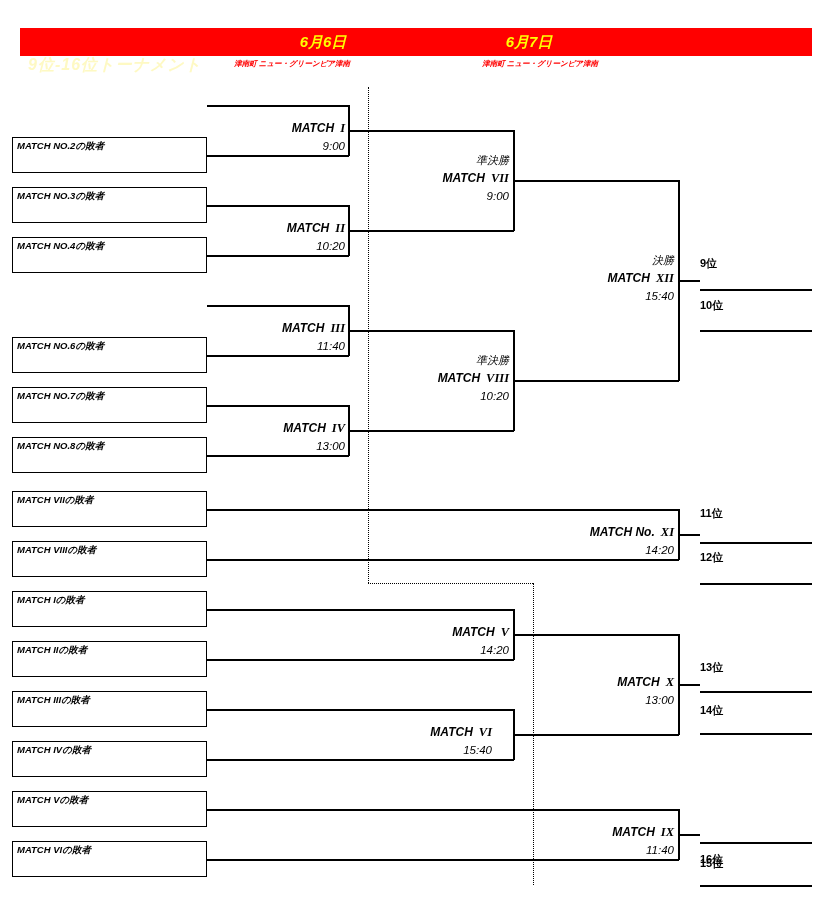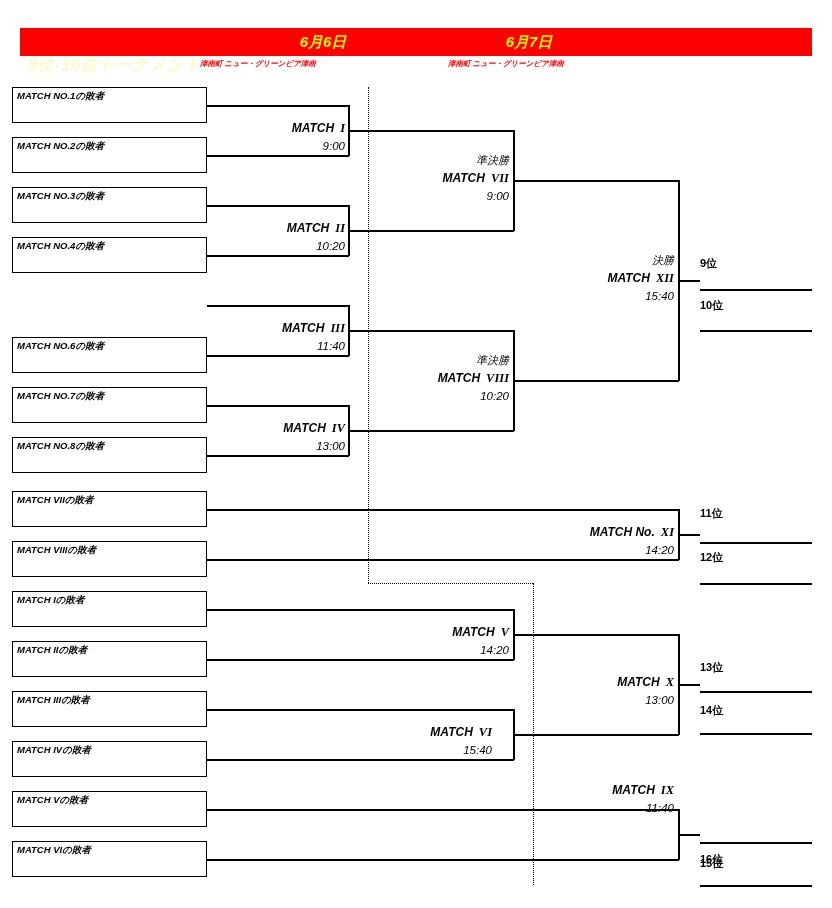--- a/index.html
+++ b/index.html
@@ -5,21 +5,21 @@
   html,body{margin:0;padding:0;background:#fff;}
   .stage{position:relative;width:832px;height:908px;background:#ffffff;overflow:hidden;
          font-family:"Liberation Sans",sans-serif;color:#000;}
   
   .banner{position:absolute;left:20px;top:28px;width:792px;height:28px;background:#ff0000;}
   .title{position:absolute;left:8px;top:0;line-height:28px;font-style:italic;font-weight:bold;
          font-size:16px;color:#fef9c3;letter-spacing:1px;margin-top:23px;}
   .date{position:absolute;top:0;width:120px;line-height:28px;text-align:center;
         font-style:italic;font-weight:bold;font-size:15px;color:#ffff00;}
   .d1{left:243px;} .d2{left:449px;}
-  .venue{position:absolute;top:59px;width:150px;text-align:left;color:#ff0000;
+  .venue{position:absolute;top:59px;width:150px;text-align:right;color:#ff0000;
          font-weight:bold;font-style:italic;font-size:7.5px;}
   .v1{left:200px;} .v2{left:448px;}
   
   .box{position:absolute;left:12px;width:195px;height:36px;border:1.5px solid #000;
        background:#fff;box-sizing:border-box;}
   .box span{display:block;padding:2px 0 0 4px;font-style:italic;font-weight:bold;font-size:9.5px;}
   
   .hl{position:absolute;height:1.5px;background:#000;}
   .vl{position:absolute;width:1.5px;background:#000;}
   .dv{position:absolute;width:0;border-left:1.5px dotted #000;}
@@ -42,23 +42,20 @@
 <div class="stage">
 
   <div class="banner">
     <span class="title">9位-16位トーナメント</span>
     <span class="date d1">6月6日</span>
     <span class="date d2">6月7日</span>
   </div>
   <div class="venue v1">津南町 ニュー・グリーンピア津南</div>
   <div class="venue v2">津南町 ニュー・グリーンピア津南</div>
 
-  <div class="box" style="top:87px">
-      <span>MATCH NO.1の敗者</span>
-    </div>
   <div class="box" style="top:137px">
       <span>MATCH NO.2の敗者</span>
     </div>
   <div class="box" style="top:187px">
       <span>MATCH NO.3の敗者</span>
     </div>
   <div class="box" style="top:237px">
       <span>MATCH NO.4の敗者</span>
     </div>
   <div class="box" style="top:337px">
@@ -186,21 +183,21 @@
     <div class="tm">14:20</div>
   </div>
   <div class="ml" style="left:352px;top:723px">
     <div class="nm"><span>MATCH</span><span class="nu">VI</span></div>
     <div class="tm">15:40</div>
   </div>
   <div class="ml" style="left:534px;top:673px">
     <div class="nm"><span>MATCH</span><span class="nu">X</span></div>
     <div class="tm">13:00</div>
   </div>
-  <div class="ml" style="left:534px;top:781px">
+  <div class="ml" style="left:534px;top:823px">
     <div class="nm"><span>MATCH</span><span class="nu">IX</span></div>
     <div class="tm">11:40</div>
   </div>
 
   <div class="rank" style="top:256px">9位</div>
   <div class="slot" style="top:289px"></div>
   <div class="rank" style="top:298px">10位</div>
   <div class="slot" style="top:330px"></div>
   <div class="rank" style="top:506px">11位</div>
   <div class="slot" style="top:542px"></div>

